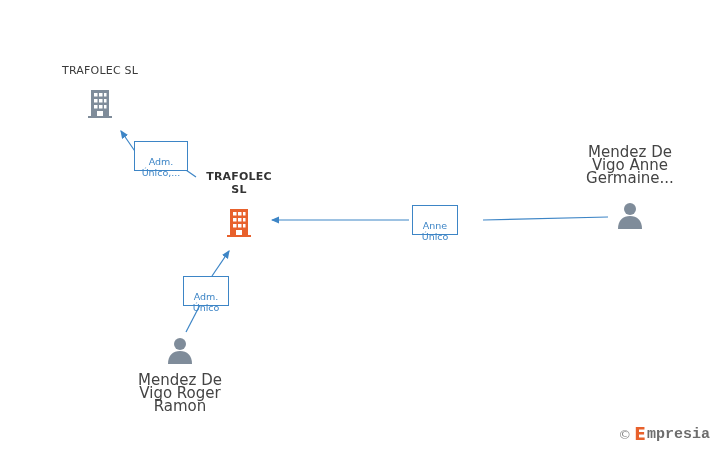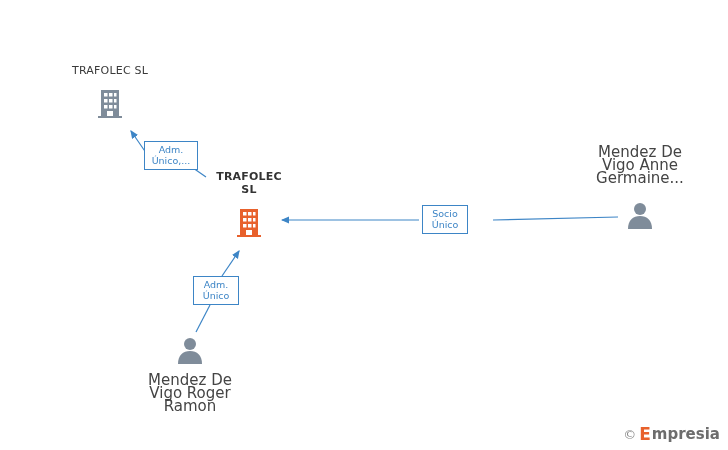--- a/index.html
+++ b/index.html
@@ -9,21 +9,21 @@
   body {
     width: 728px;
     height: 450px;
     background: #ffffff;
     font-family: "DejaVu Sans", sans-serif;
     overflow: hidden;
     position: relative;
   }
   #canvas {
     position: absolute;
-    left: 10px;
+    left: 0;
     top: 0;
     width: 718px;
     height: 450px;
   }
   svg.edges {
     position: absolute;
     left: 0;
     top: 0;
     width: 728px;
     height: 450px;
@@ -46,21 +46,21 @@
     letter-spacing: 0.2px;
   }
   .edge-label {
     position: absolute;
     border: 1px solid #3d85c6;
     background: #ffffff;
     color: #3d85c6;
     font-size: 9.5px;
     line-height: 11px;
     text-align: center;
-    padding: 2px 4px;
+    padding: 14px 4px;
     white-space: pre-line;
     box-sizing: border-box;
   }
   .watermark {
     position: absolute;
     right: 8px;
     bottom: 6px;
     font-size: 15px;
     color: #8a8a8a;
     font-family: "DejaVu Sans", sans-serif;
@@ -75,20 +75,21 @@
   .watermark .brand-e {
     color: #e8612c;
     font-size: 17px;
     font-weight: bold;
   }
   .watermark .brand-rest {
     color: #6d6d6d;
     font-size: 15px;
     font-weight: bold;
     margin-left: -2px;
+    font-family: Liberation Mono, monospace;
   }
 </style>
 </head>
 <body>
 
 <div id="canvas">
 
   <svg class="edges" viewBox="0 0 728 450">
     <defs>
       <marker id="arrow" markerWidth="7" markerHeight="7" refX="6" refY="3" orient="auto" markerUnits="strokeWidth">
@@ -159,21 +160,21 @@
       <path d="M2,28 C2,19 7,15 14,15 C21,15 26,19 26,28 Z" fill="#7f8c9a"></path>
     </svg>
   </div>
   <div class="node-label" style="left: 120px; top: 374px; width: 120px;">Mendez De
 Vigo Roger
 Ramon</div>
 
   <div class="edge-label" style="left: 134px; top: 141px; width: 54px; height: 29px;">Adm.
 Único,...</div>
 
-  <div class="edge-label" style="left: 412px; top: 205px; width: 46px; height: 29px;">Socio
+  <div class="edge-label" style="left: 412px; top: 205px; width: 46px; height: 29px;">Anne
 Único</div>
 
   <div class="edge-label" style="left: 183px; top: 276px; width: 46px; height: 29px;">Adm.
 Único</div>
 
   <div class="watermark">
     <span class="c">©</span>
       <span class="brand-e">E</span>
       <span class="brand-rest">mpresia</span>
   </div>

